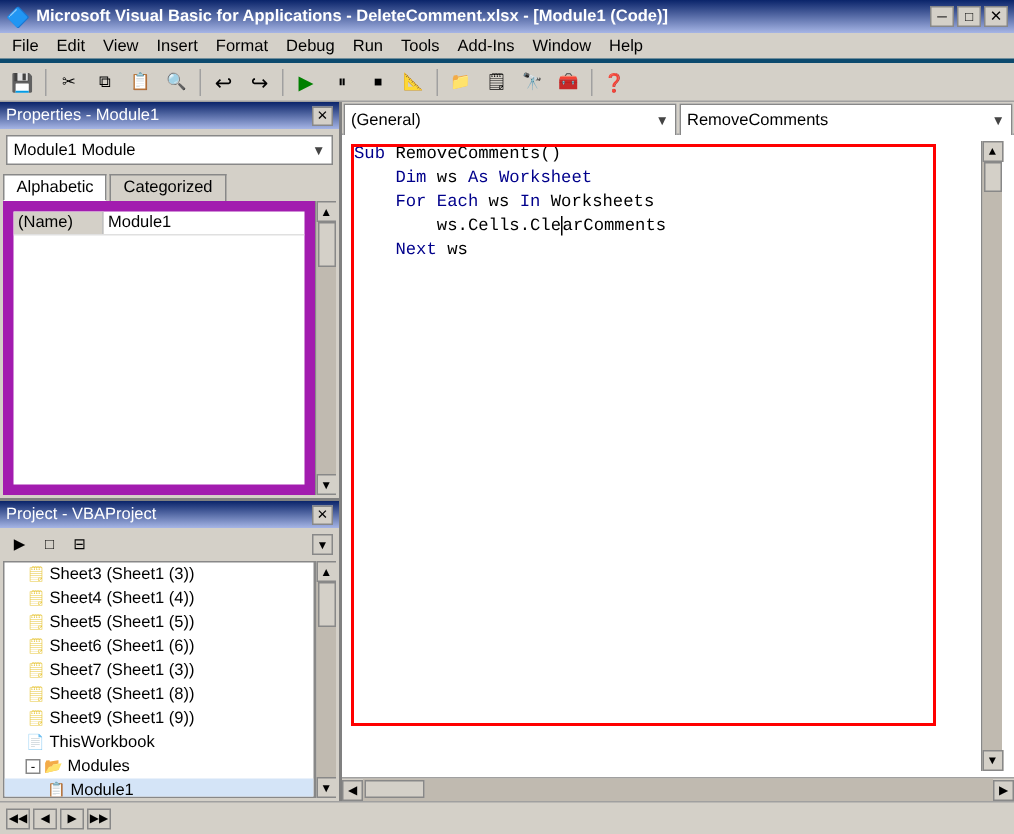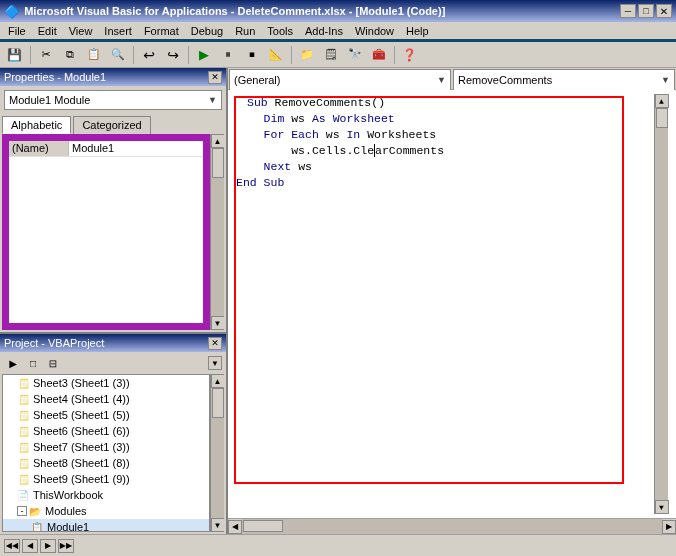--- a/index.html
+++ b/index.html
@@ -547,21 +547,21 @@
       <div class="code-dropdown">
         <span>RemoveComments</span>
         <span class="dropdown-arrow">▼</span>
       </div>
     </div>
 
     <div class="code-editor">
       <div class="code-content">
         <div class="code-highlight-box"></div>
         <div class="code-line">
-          <span style="color:#00008b;padding-left:11px;">Sub&nbsp;</span>
+          <span style="color:#00008b;">Sub&nbsp;</span>
             <span style="color:#000;">RemoveComments()</span>
         </div>
         <div class="code-line">
           <span style="color:#000;">&nbsp;&nbsp;&nbsp;&nbsp;</span>
           <span style="color:#00008b;">Dim&nbsp;</span>
           <span style="color:#000;">ws&nbsp;</span>
           <span style="color:#00008b;">As&nbsp;</span>
           <span style="color:#00008b;">Worksheet</span>
         </div>
         <div class="code-line">
@@ -574,23 +574,20 @@
         <div class="code-line">
           <span style="color:#000;">&nbsp;&nbsp;&nbsp;&nbsp;&nbsp;&nbsp;&nbsp;&nbsp;</span>
           <span style="color:#000;">ws.Cells.Cle</span>
             <span class="cursor-blink"></span>
             <span style="color:#000;">arComments</span>
         </div>
         <div class="code-line">
           <span style="color:#000;">&nbsp;&nbsp;&nbsp;&nbsp;</span>
           <span style="color:#00008b;">Next&nbsp;</span>
           <span style="color:#000;">ws</span>
-        </div>
-        <div class="code-line">
-          <span style="color:#00008b;">End Sub</span>
         </div>
       </div>
       <div class="panel-scrollbar">
         <div class="scroll-arrow">▲</div>
         <div class="scroll-track">
           <div class="scroll-thumb" style="height:20px;"></div>
         </div>
         <div class="scroll-arrow">▼</div>
       </div>
     </div>

